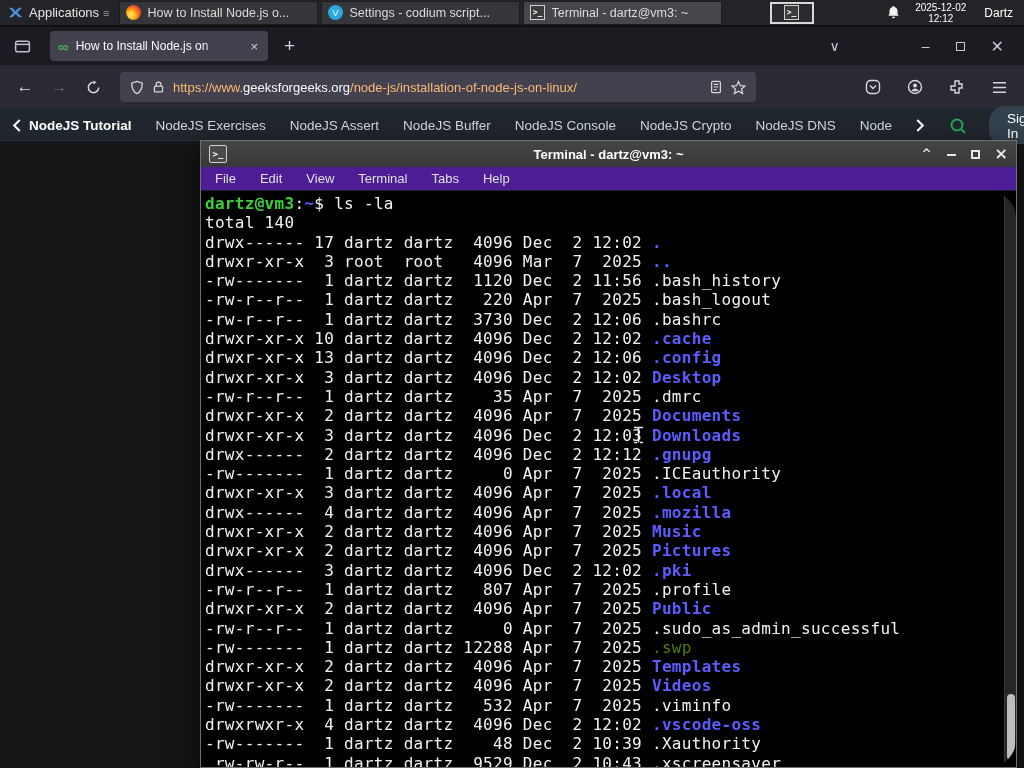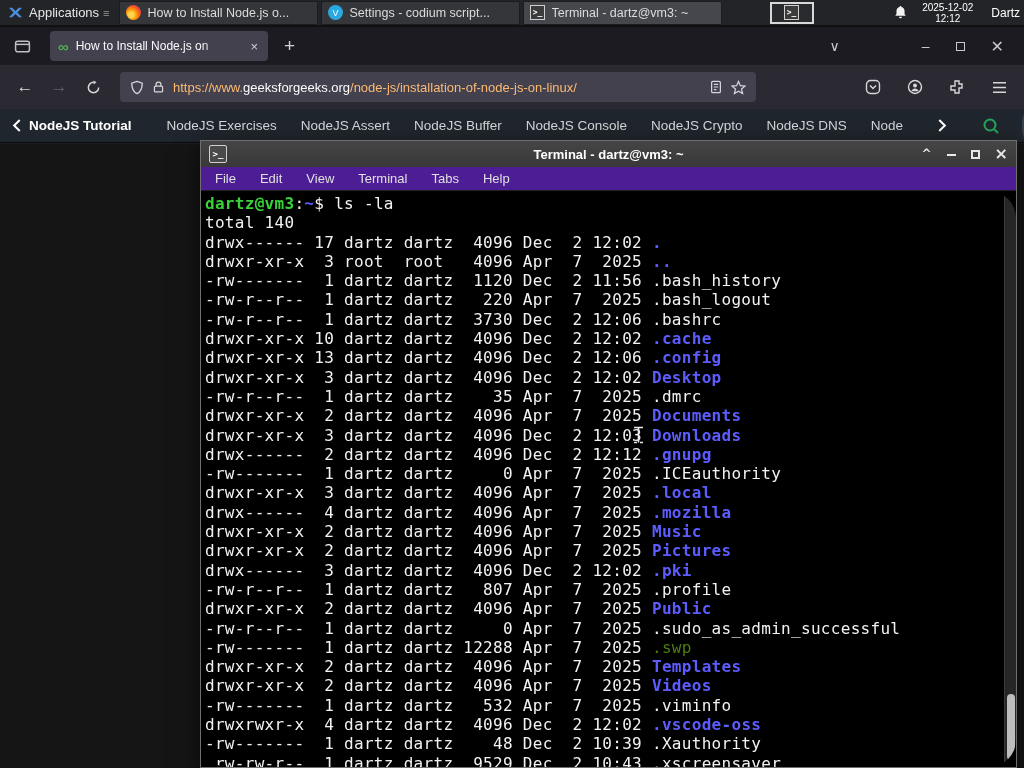--- a/index.html
+++ b/index.html
@@ -20,21 +20,21 @@
   .tb-label { overflow:hidden; text-overflow:ellipsis; white-space:nowrap; }
   .ico16 { width:16px; height:16px; flex:0 0 16px; display:flex; align-items:center; justify-content:center; }
   .firefox-ball { width:15px; height:15px; border-radius:50%;
                   background:radial-gradient(circle at 35% 65%, #ffd54f 0 18%, #ff9500 40%, #e8453c 70%, #b5297d 100%); }
   .codium-ball { width:15px; height:15px; border-radius:50%; background:#2aa8e0;
                  color:#fff; font-size:9px; display:flex; align-items:center; justify-content:center; }
   .term-mini { width:15px; height:15px; background:#3c3c3c; border:1px solid #cfcfcf;
                color:#fff; font:700 8px/13px "DejaVu Sans Mono", monospace; text-align:center; }
   .pager { margin-left:46px; width:44px; height:22px; border:2px solid #d8d8d8; background:#2a2b2f;
            display:flex; align-items:center; justify-content:center; }
-  .panel-right { margin-left:auto; display:flex; align-items:center; gap:14px; padding-right:4px; }
+  .panel-right { margin-left:auto; display:flex; align-items:center; gap:14px; padding-right:11px; }
   .bell { width:15px; height:15px; }
   .clock { text-align:center; color:#fff; font-size:10px; line-height:11px; }
   .user-label { color:#fff; font-size:12px; padding-left:4px; }
 
   
   .browser { position:absolute; left:0; top:27px; width:1024px; height:741px; background:#1c1b22; }
   .tabbar { height:38px; background:#1c1b22; display:flex; align-items:center; padding:0 8px; }
   .fxview { width:28px; height:28px; border-radius:4px; display:flex; align-items:center; justify-content:center; color:#bfbfc9; }
   .tab { margin-left:14px; width:218px; height:30px; background:#42414d; border-radius:4px;
          display:flex; align-items:center; gap:7px; padding:0 8px; color:#fbfbfe; font-size:12px; }
@@ -54,21 +54,21 @@
   .urlbar { margin-left:8px; width:636px; height:30px; background:#42414d; border-radius:4px;
             display:flex; align-items:center; padding:0 10px; gap:8px; }
   .url-text { flex:1; font-size:13px; white-space:nowrap; overflow:hidden; }
   .url-dim { color:#fdba74; }
   .url-host { color:#fbfbfe; }
   .toolbar-right { margin-left:auto; display:flex; align-items:center; gap:12px; }
   svg.i { display:block; }
 
   
   .gfg-nav { height:34px; background:#20262d; display:flex; align-items:center; padding:0 12px;
-             gap:35px; border-bottom:1px solid #0c0c0c; }
+             gap:24px; border-bottom:1px solid #0c0c0c; }
   .nav-item { color:#d4d7da; font-size:13.5px; white-space:nowrap; }
   .nav-item.first { color:#ffffff; font-weight:700; display:flex; align-items:center; gap:8px; }
   .nav-more { display:flex; align-items:center; }
   .gfg-right { margin-left:auto; display:flex; align-items:center; gap:22px; padding-right:6px; }
   .signin { background:#34414e; color:#fff; font-size:13.5px; padding:5px 18px; border-radius:16px; }
   .page-content { position:absolute; left:0; top:117px; width:1024px; height:624px; background:#151515; }
 
   
   .terminal { position:absolute; left:200px; top:140px; width:817px; height:628px;
               border:1px solid #6f6f6f; background:#000; z-index:40;
@@ -282,21 +282,21 @@
       <span class="menu-item">View</span>
       <span class="menu-item">Terminal</span>
       <span class="menu-item">Tabs</span>
       <span class="menu-item">Help</span>
     </div>
   <div class="t-body" id="t-body">
 
   <div class="t-line"><span class="seg-g">dartz@vm3</span><span>:</span><span class="seg-d">~</span><span>$ ls -la</span></div>
       <div class="t-line"><span>total 140</span></div>
       <div class="t-line"><span>drwx------ 17 dartz dartz  4096 Dec  2 12:02 </span><span class="seg-d">.</span></div>
-      <div class="t-line"><span>drwxr-xr-x  3 root  root   4096 Apr  7  2025 </span><span class="seg-d">..</span></div>
+      <div class="t-line"><span>drwxr-xr-x  3 root  root   4096 Mar  7  2025 </span><span class="seg-d">..</span></div>
       <div class="t-line"><span>-rw-------  1 dartz dartz  1120 Dec  2 11:56 .bash_history</span></div>
       <div class="t-line"><span>-rw-r--r--  1 dartz dartz   220 Apr  7  2025 .bash_logout</span></div>
       <div class="t-line"><span>-rw-r--r--  1 dartz dartz  3730 Dec  2 12:06 .bashrc</span></div>
       <div class="t-line"><span>drwxr-xr-x 10 dartz dartz  4096 Dec  2 12:02 </span><span class="seg-d">.cache</span></div>
       <div class="t-line"><span>drwxr-xr-x 13 dartz dartz  4096 Dec  2 12:06 </span><span class="seg-d">.config</span></div>
       <div class="t-line"><span>drwxr-xr-x  3 dartz dartz  4096 Dec  2 12:02 </span><span class="seg-d">Desktop</span></div>
       <div class="t-line"><span>-rw-r--r--  1 dartz dartz    35 Apr  7  2025 .dmrc</span></div>
       <div class="t-line"><span>drwxr-xr-x  2 dartz dartz  4096 Apr  7  2025 </span><span class="seg-d">Documents</span></div>
       <div class="t-line"><span>drwxr-xr-x  3 dartz dartz  4096 Dec  2 12:03 </span><span class="seg-d">Downloads</span></div>
       <div class="t-line"><span>drwx------  2 dartz dartz  4096 Dec  2 12:12 </span><span class="seg-d">.gnupg</span></div>

